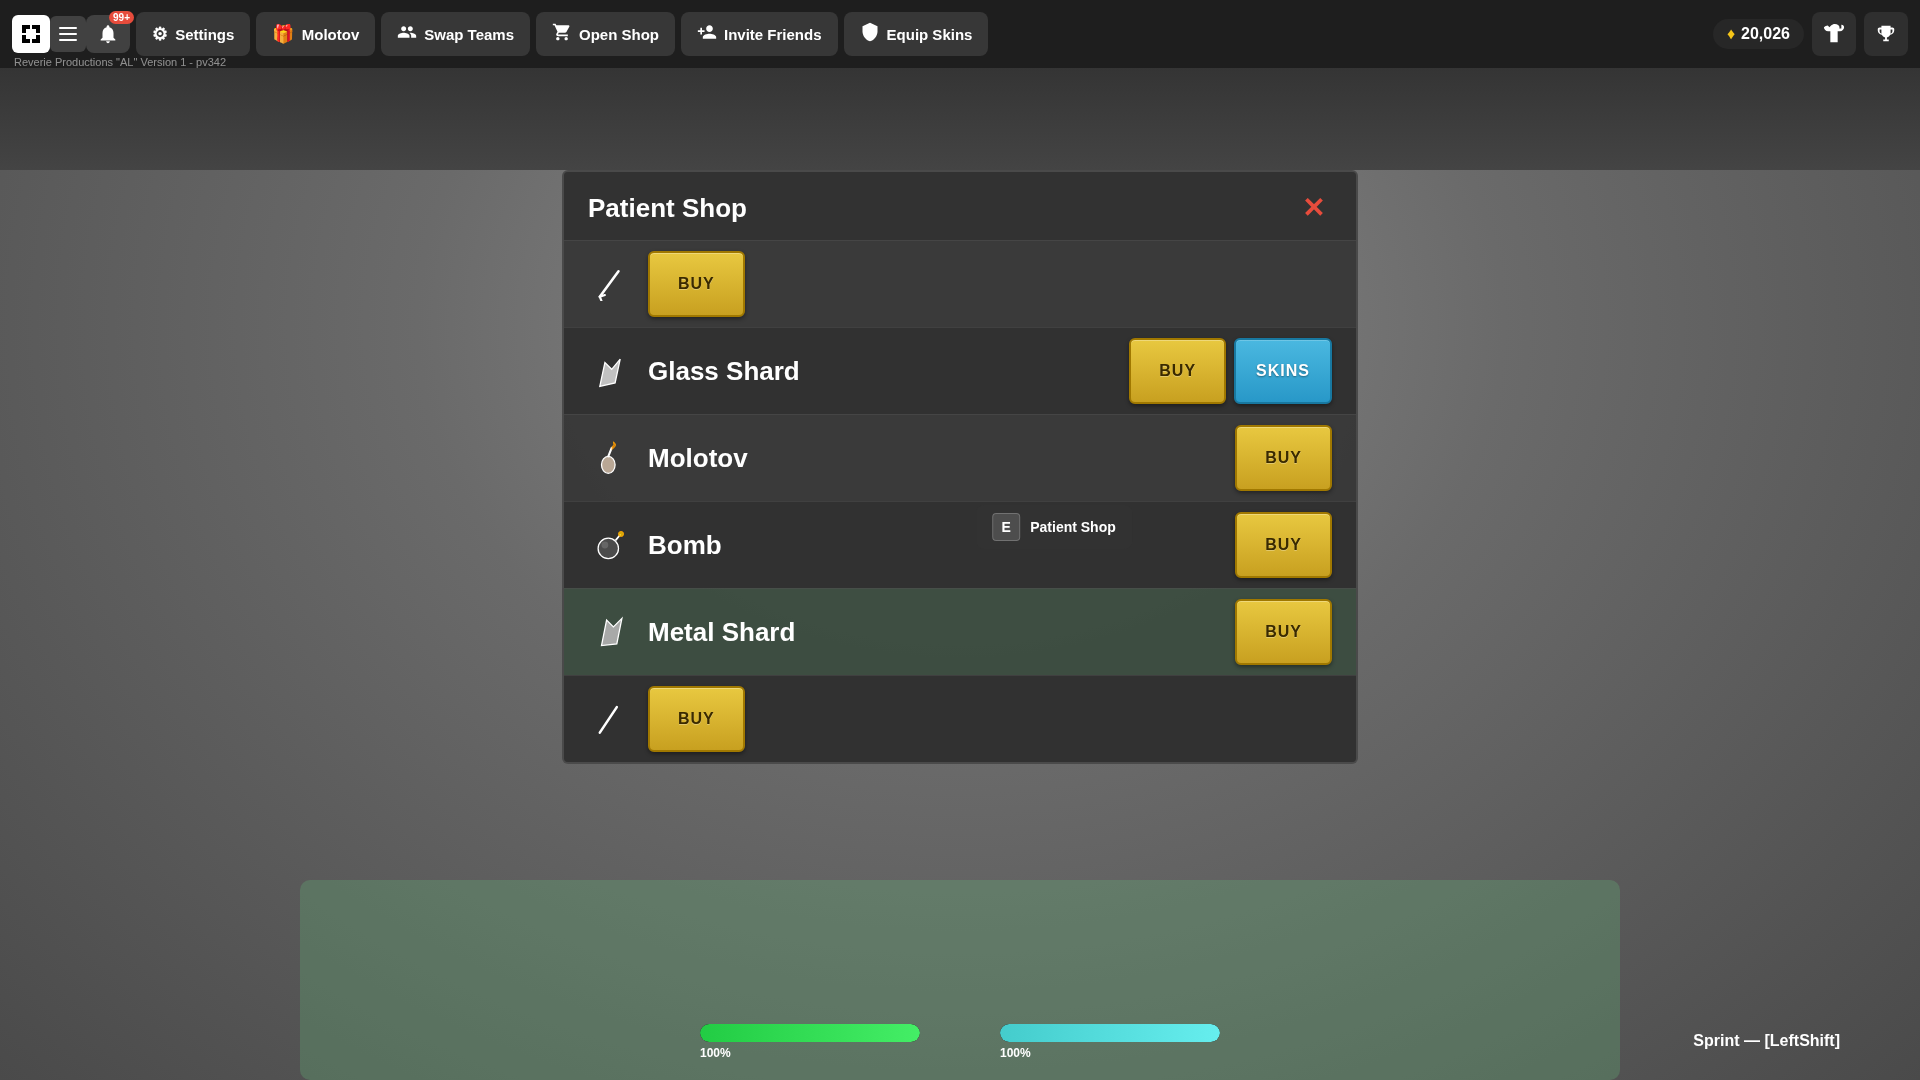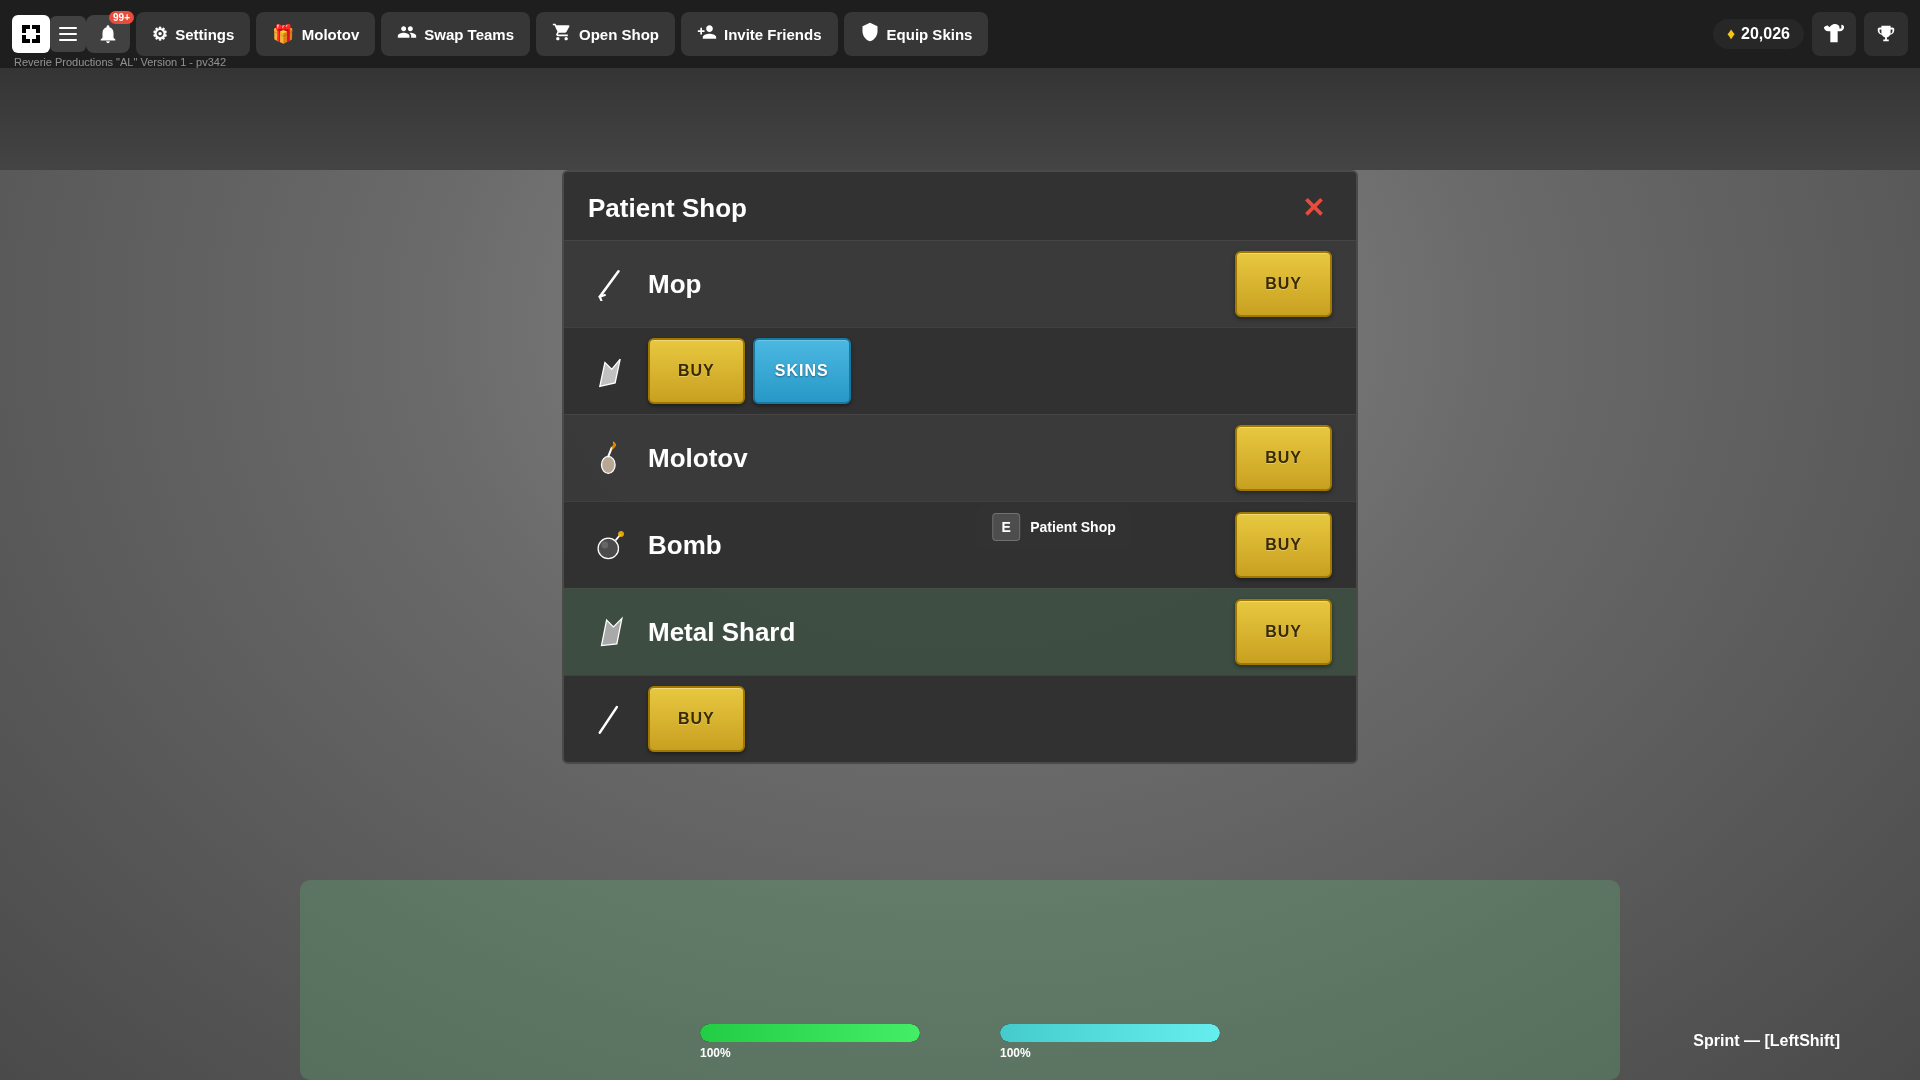--- a/index.html
+++ b/index.html
@@ -523,32 +523,32 @@
     </div>
 
     <div class="shop-item">
       <div class="item-icon">
         <svg width="34" height="34" viewBox="0 0 40 40" fill="none">
           <line x1="30" y1="5" x2="8" y2="35" stroke="white" stroke-width="3" stroke-linecap="round"></line>
           <line x1="8" y1="35" x2="14" y2="33" stroke="white" stroke-width="2.5" stroke-linecap="round"></line>
           <line x1="8" y1="35" x2="10" y2="40" stroke="white" stroke-width="2.5" stroke-linecap="round"></line>
         </svg>
       </div>
-      <span class="item-name">Mop</span>
       <div class="item-actions">
         <button class="buy-btn">BUY</button>
       </div>
     </div>
 
     <div class="shop-item">
       <div class="item-icon">
         <svg width="34" height="34" viewBox="0 0 40 40" fill="none">
           <polygon points="8,38 14,10 22,18 32,6 26,34" fill="rgba(255,255,255,0.7)" stroke="white" stroke-width="1.5"></polygon>
         </svg>
       </div>
+      <span class="item-name">Glass Shard</span>
       <div class="item-actions">
         <button class="buy-btn">BUY</button>
         <button class="skins-btn">SKINS</button>
       </div>
     </div>
 
     <div class="shop-item">
       <div class="item-icon">
         <svg width="34" height="34" viewBox="0 0 40 40" fill="none">
           <ellipse cx="18" cy="28" rx="8" ry="10" fill="rgba(200,180,160,0.9)" stroke="white" stroke-width="1.5"></ellipse>

